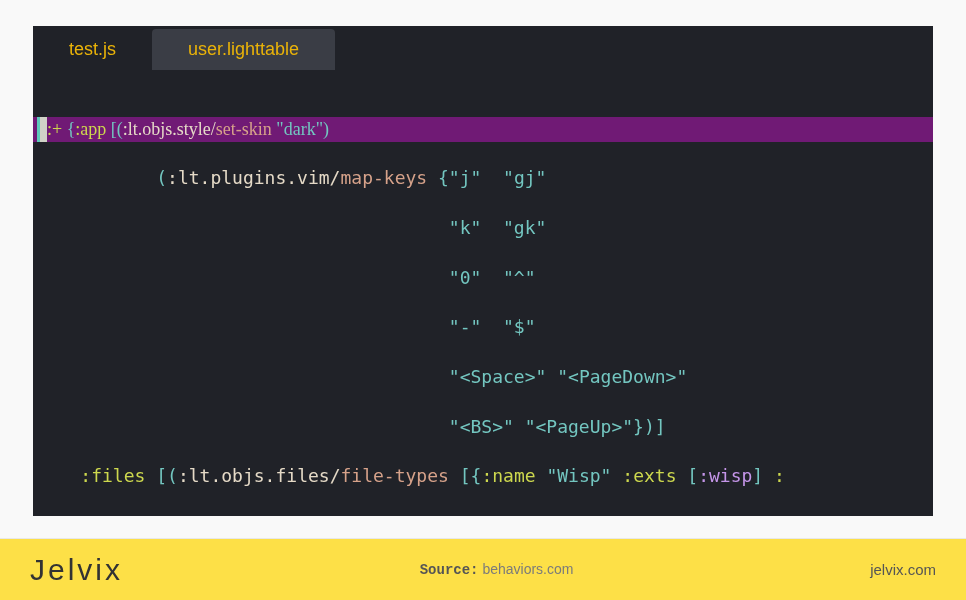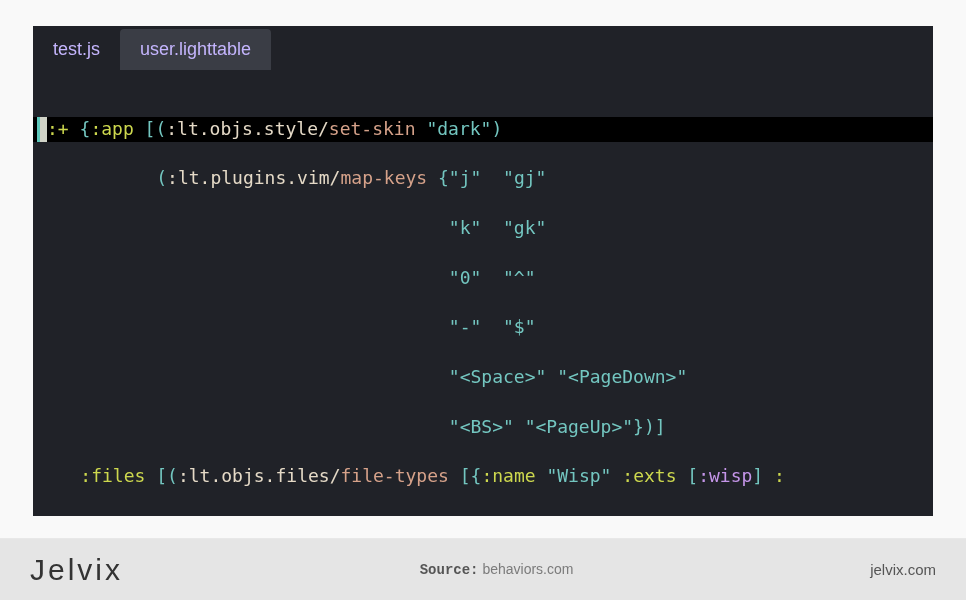--- a/index.html
+++ b/index.html
@@ -21,45 +21,46 @@
     overflow: hidden;
   }
   .tabbar {
     display: flex;
     height: 44px;
     align-items: flex-end;
     background: #202228;
     padding-left: 0;
   }
   .tab {
-    padding: 10px 20px;
+    padding: 10px 36px;
     font-size: 18px;
-    color: #c4b5fd;
+    color: #eab308;
     cursor: pointer;
     font-family: Verdana, Geneva, sans-serif;
   }
   .tab.inactive {
     background: #202228;
   }
   .tab.active {
     background: #3a3d45;
     border-radius: 4px 4px 0 0;
   }
   .code-area {
     margin-top: 22px;
     font-family: "Menlo", "Consolas", "DejaVu Sans Mono", monospace;
     font-size: 18px;
     line-height: 1.38;
     color: #c8c8c8;
     white-space: pre;
   }
   .hl-line {
-    background: #000000;
+    background: #701a75;
     display: block;
     width: 100%;
+    font-family: Liberation Serif, serif;
   }
   .code-area .row { display:block; padding-left:4px;}
   .cursor {
     display:inline-block;
     width:10px;
     background:#d0d3c7;
     position:relative;
   }
   .cursor::after{
     content:'';
@@ -75,21 +76,21 @@
   .str { color:#73c6c0; }          
   .num { color:#c495e8;margin-top:16px; }          
   .wht { color:#d6d8d7; }          
 
   .footer {
     position:absolute;
     bottom:0; left:0;
     width:966px;
     height:62px;
     border-top:1px solid #e8e8e8;
-    background:#e5e5e5;
+    background:#fde047;
     display:flex;
     align-items:center;
     justify-content:space-between;
     padding:0 30px;
     font-family: Arial, sans-serif;
   }
   .brand {
     font-size:30px;
     letter-spacing:3px;
     color:#333;

